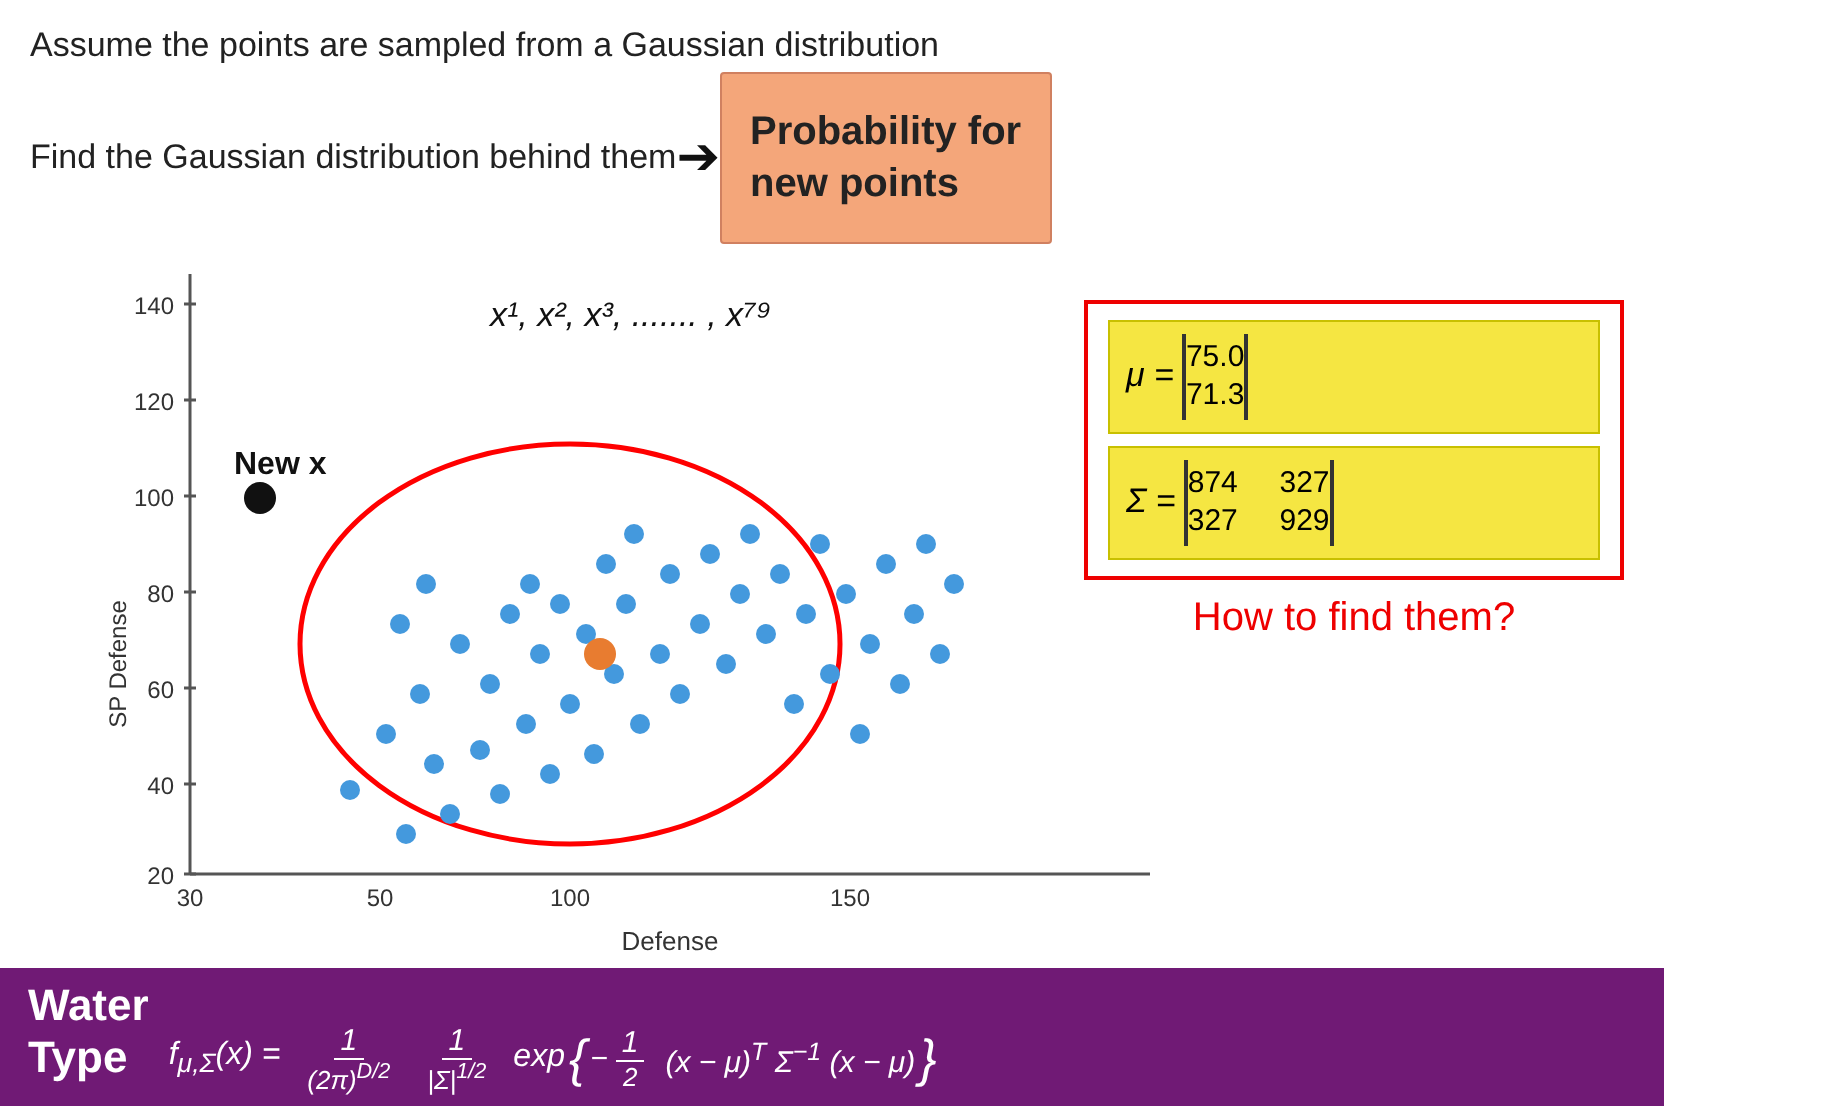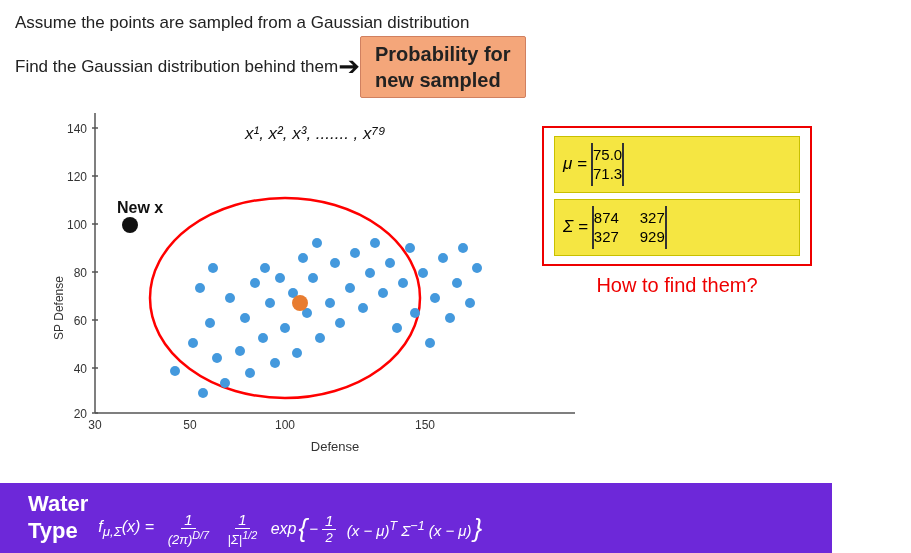--- a/index.html
+++ b/index.html
@@ -29,21 +29,21 @@
 
     .chart-area {
       position: relative;
       width: 620px;
       height: 410px;
     }
 
     .prob-box {
       background: #f4a67a;
       border: 1px solid #d08060;
-      padding: 4px 14px;
+      padding: 16px 14px;
       font-size: 20px;
       font-weight: bold;
       color: #222;
       line-height: 1.3;
       border-radius: 2px;
     }
 
     .formulas-box {
       border: 2.5px solid #e00;
       background: #fff;
@@ -76,25 +76,25 @@
       font-weight: normal;
       margin-top: 8px;
       text-align: center;
     }
 
     .bottom-formula-bar {
       position: absolute;
       bottom: 0;
       left: 0;
       width: 100%;
-      background: #6d28d9;
+      background: #701a75;
       color: #fff;
       display: flex;
-      align-items: center;
-      padding: 6px 28px;
+      align-items: flex-start;
+      padding: 6px 14px;
       min-height: 62px;
     }
 
     .water-type-label {
       font-size: 22px;
       font-weight: bold;
       color: #fff;
       margin-right: 10px;
       white-space: nowrap;
       line-height: 1.2;
@@ -153,21 +153,21 @@
 
   <div class="top-text">
     <div>Assume the points are sampled from a Gaussian distribution</div>
     <div style="display:flex; align-items:center; gap:0;">
       <span>Find the Gaussian distribution behind them</span>
 
       <span style="font-size:26px; color:#111;">➔</span>
 
       <div class="prob-box">
         <div>Probability for</div>
-        <div>new sampled</div>
+        <div>new points</div>
       </div>
     </div>
   </div>
 
   <div style="display:flex; position:relative; margin-top:2px; width:100%; height:385px;">
 
     <div class="chart-area" style="position:relative; flex:0 0 590px;">
       <div class="y-label">SP Defense</div>
 
       <svg viewBox="0 0 570 370" width="570" height="370" style="position:absolute; left:30px; top:0;">
@@ -301,21 +301,21 @@
   <div class="bottom-formula-bar" style="position:absolute; bottom:0; left:0; right:0;">
     <div class="water-type-label">
       Water<br>Type
     </div>
 
     <div class="formula-text" style="display:flex; align-items:center; flex-wrap:wrap; gap:2px;margin-top:22px;">
       <span style="font-style:italic; font-size:16px;">f<sub>μ,Σ</sub>(x) =</span>
       &nbsp;
       <span class="frac">
         <span class="num">1</span>
-        <span class="den">(2π)<sup>D/7</sup></span>
+        <span class="den">(2π)<sup>D/2</sup></span>
       </span>
       &nbsp;
       <span class="frac">
         <span class="num">1</span>
         <span class="den">|Σ|<sup>1/2</sup></span>
       </span>
       &nbsp;
       <span style="font-size:16px;">exp</span>
       <span style="font-size:26px;">{</span>
       <span style="font-size:15px;">−</span>

